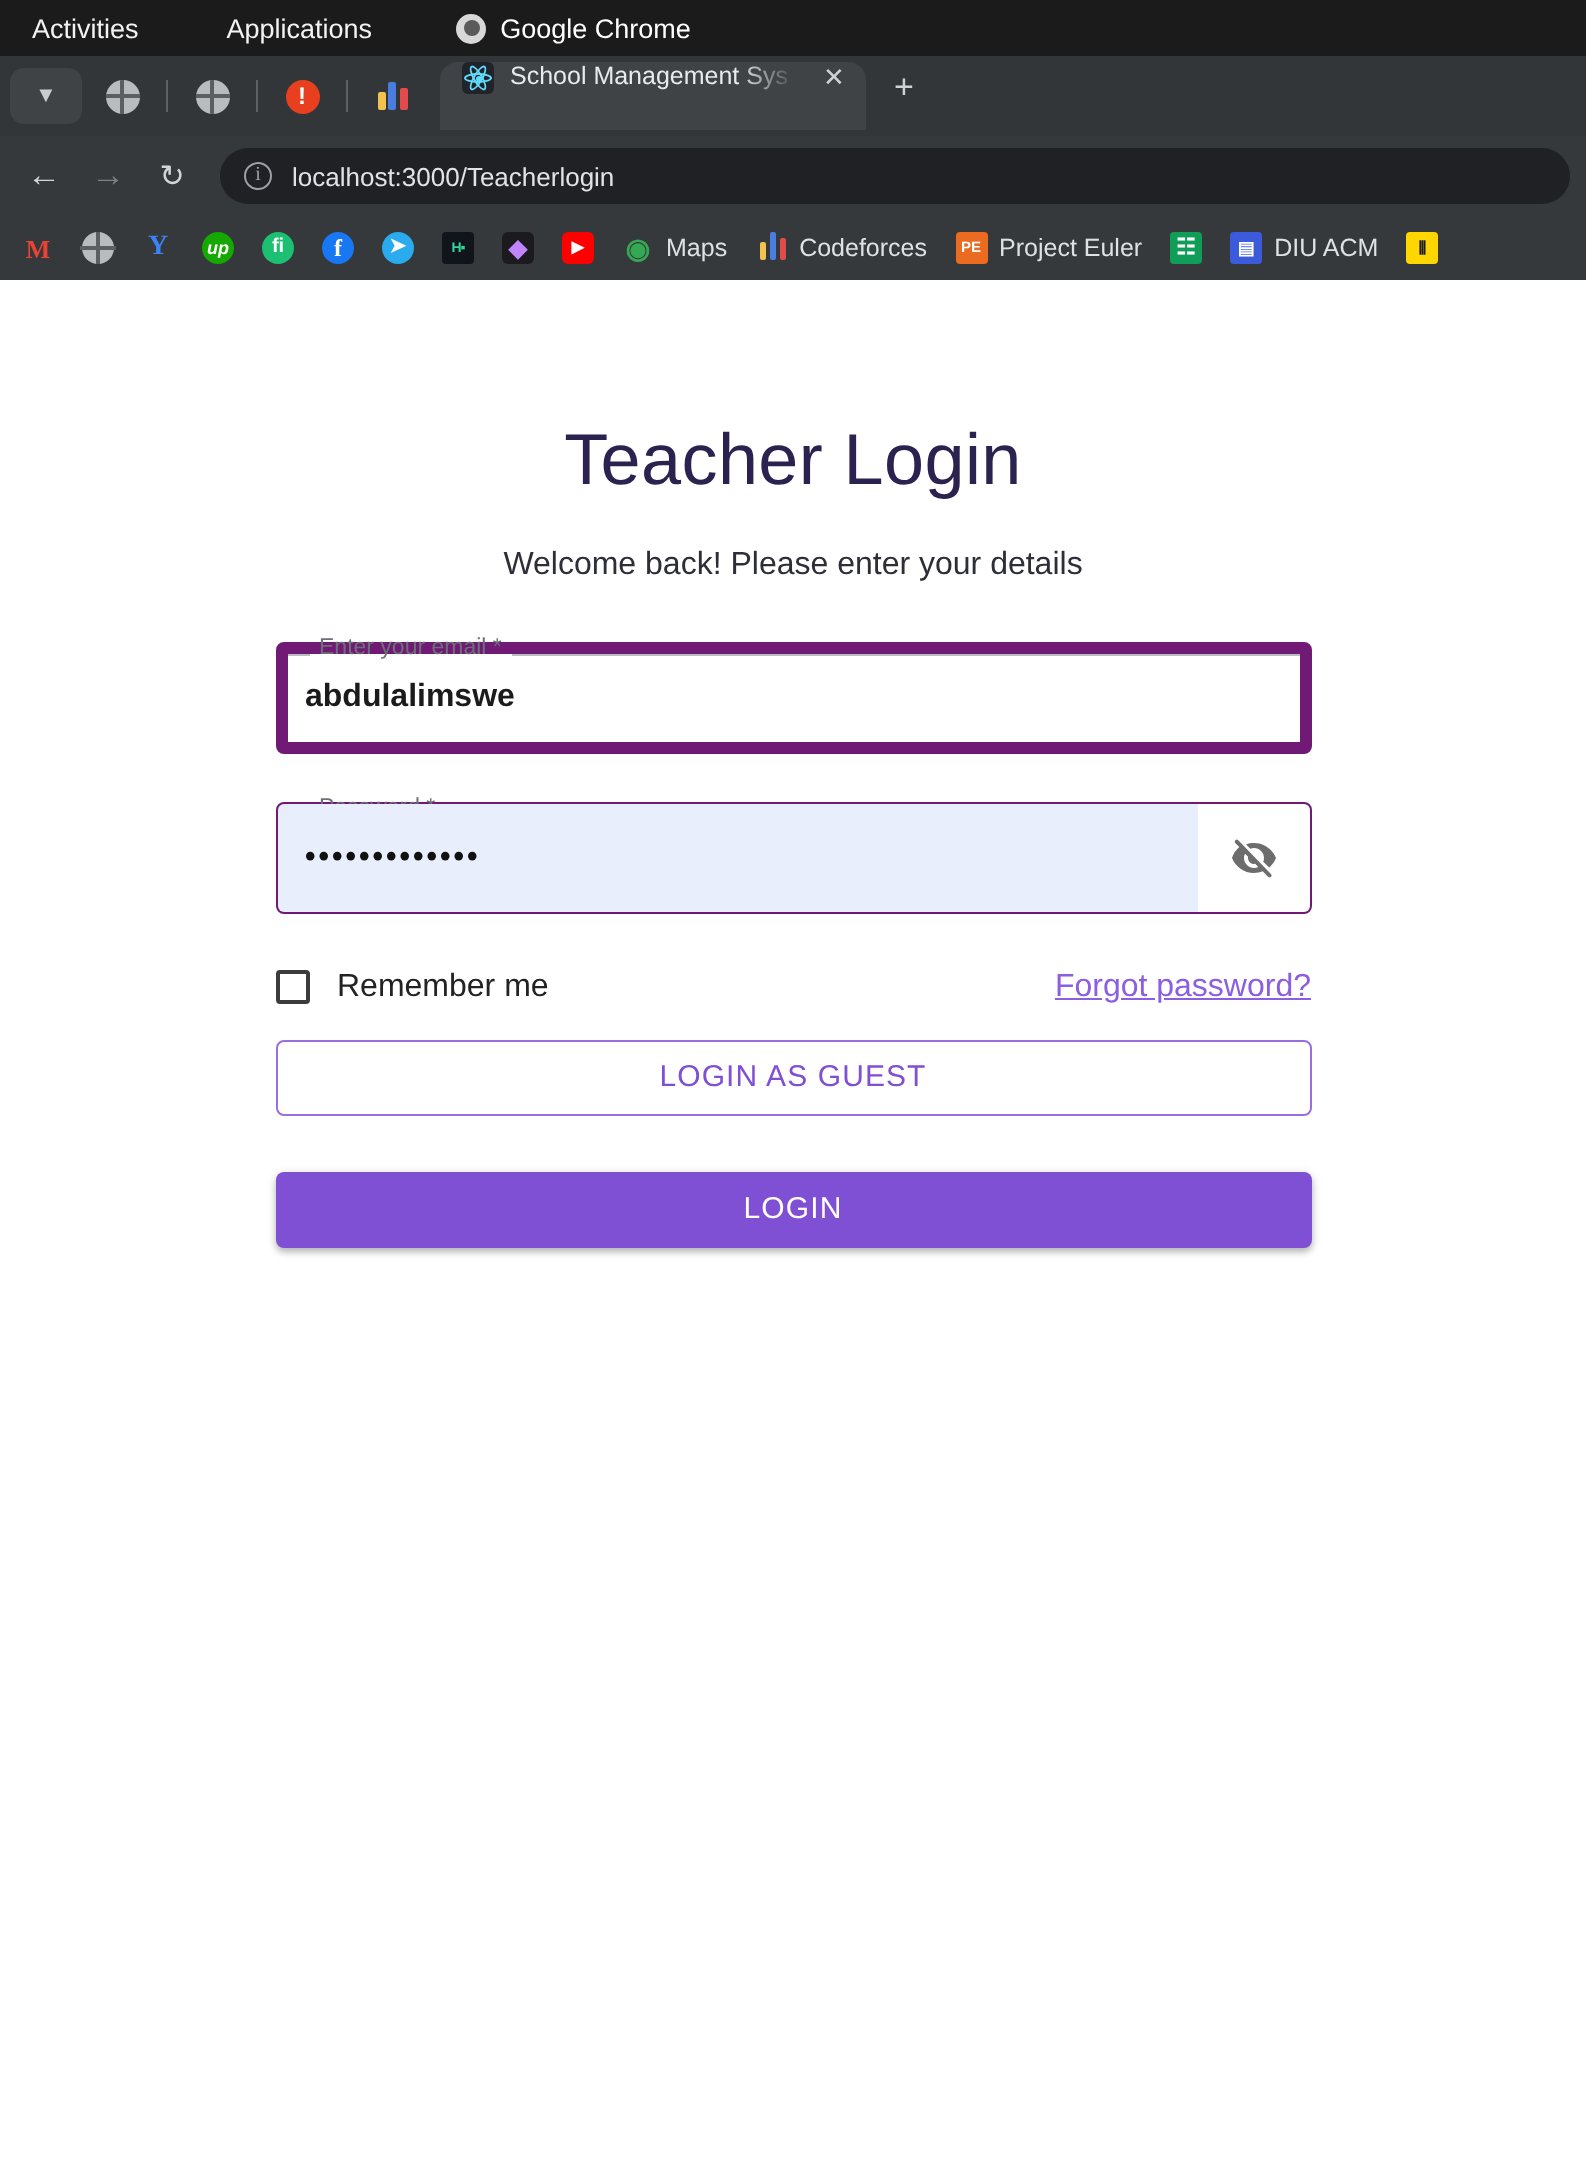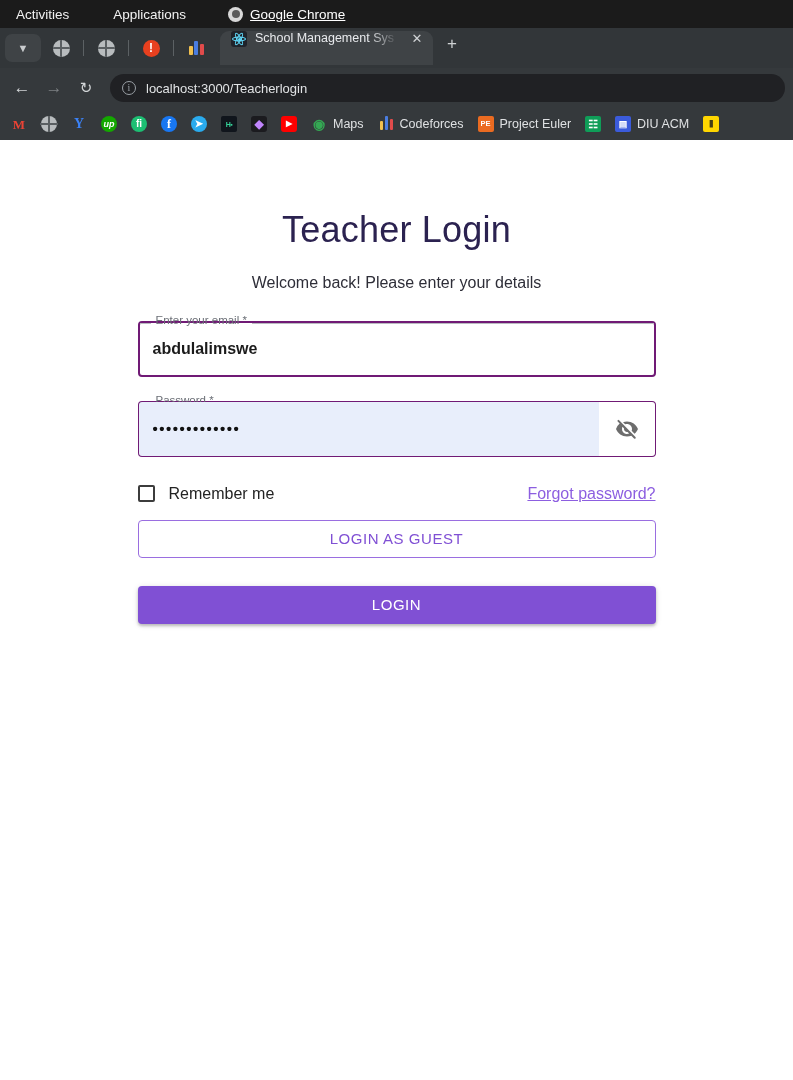--- a/index.html
+++ b/index.html
@@ -11,21 +11,21 @@
   }
 
   
   .gnome-bar {
     height: 28px; background: #1b1b1b; color: #ffffff;
     display: flex; align-items: center; gap: 0px;
     font-size: 13.5px; padding-left: 16px;
   }
   .gnome-item { padding: 0 18px 0 0; color: #f2f2f2; white-space: nowrap; }
   .gnome-item.activities { padding-right: 44px; }
-  .gnome-app { display: flex; align-items: center; gap: 7px; padding-left: 24px; text-decoration: underline; }
+  .gnome-app { display: flex; align-items: center; gap: 7px; padding-left: 24px; }
   .chrome-dot {
     width: 15px; height: 15px; border-radius: 50%;
     background: #d8d8d8; position: relative; flex: none;
   }
   .chrome-dot::after {
     content: ""; position: absolute; inset: 3.5px;
     border-radius: 50%; background: #5a5a5a;
   }
   .chrome-dot::before {
     content: ""; position: absolute; right: 1px; top: 5px;
@@ -170,21 +170,21 @@
   }
   .subtitle {
     text-align:center; color:#2e2e38; font-size:16px;
     margin-top: 24px; margin-bottom: 29px;
   }
 
   
   .tf { position: relative; height: 56px; margin-bottom: 0; }
   .tf + .tf { margin-top: 24px; }
   .tf-outline {
-    position:absolute; inset:0; border:2px solid #701a75;
+    position:absolute; inset:0; border:6px solid #701a75;
     border-radius:4px; pointer-events:none;
     display:flex;
   }
   .tf-leg-left { width: 11px; border-top: inherit; }
   .tf-legend {
     font-size: 11.5px; color:#6b6f76; padding: 0 5px;
     transform: translateY(-8px); white-space: nowrap; line-height: 1;
   }
   .tf-leg-right { flex: 1; border-top: 1px solid #b9bcc0; margin-top: 0; }
   .tf-outline-top-left { border-top: 1px solid #b9bcc0; }

